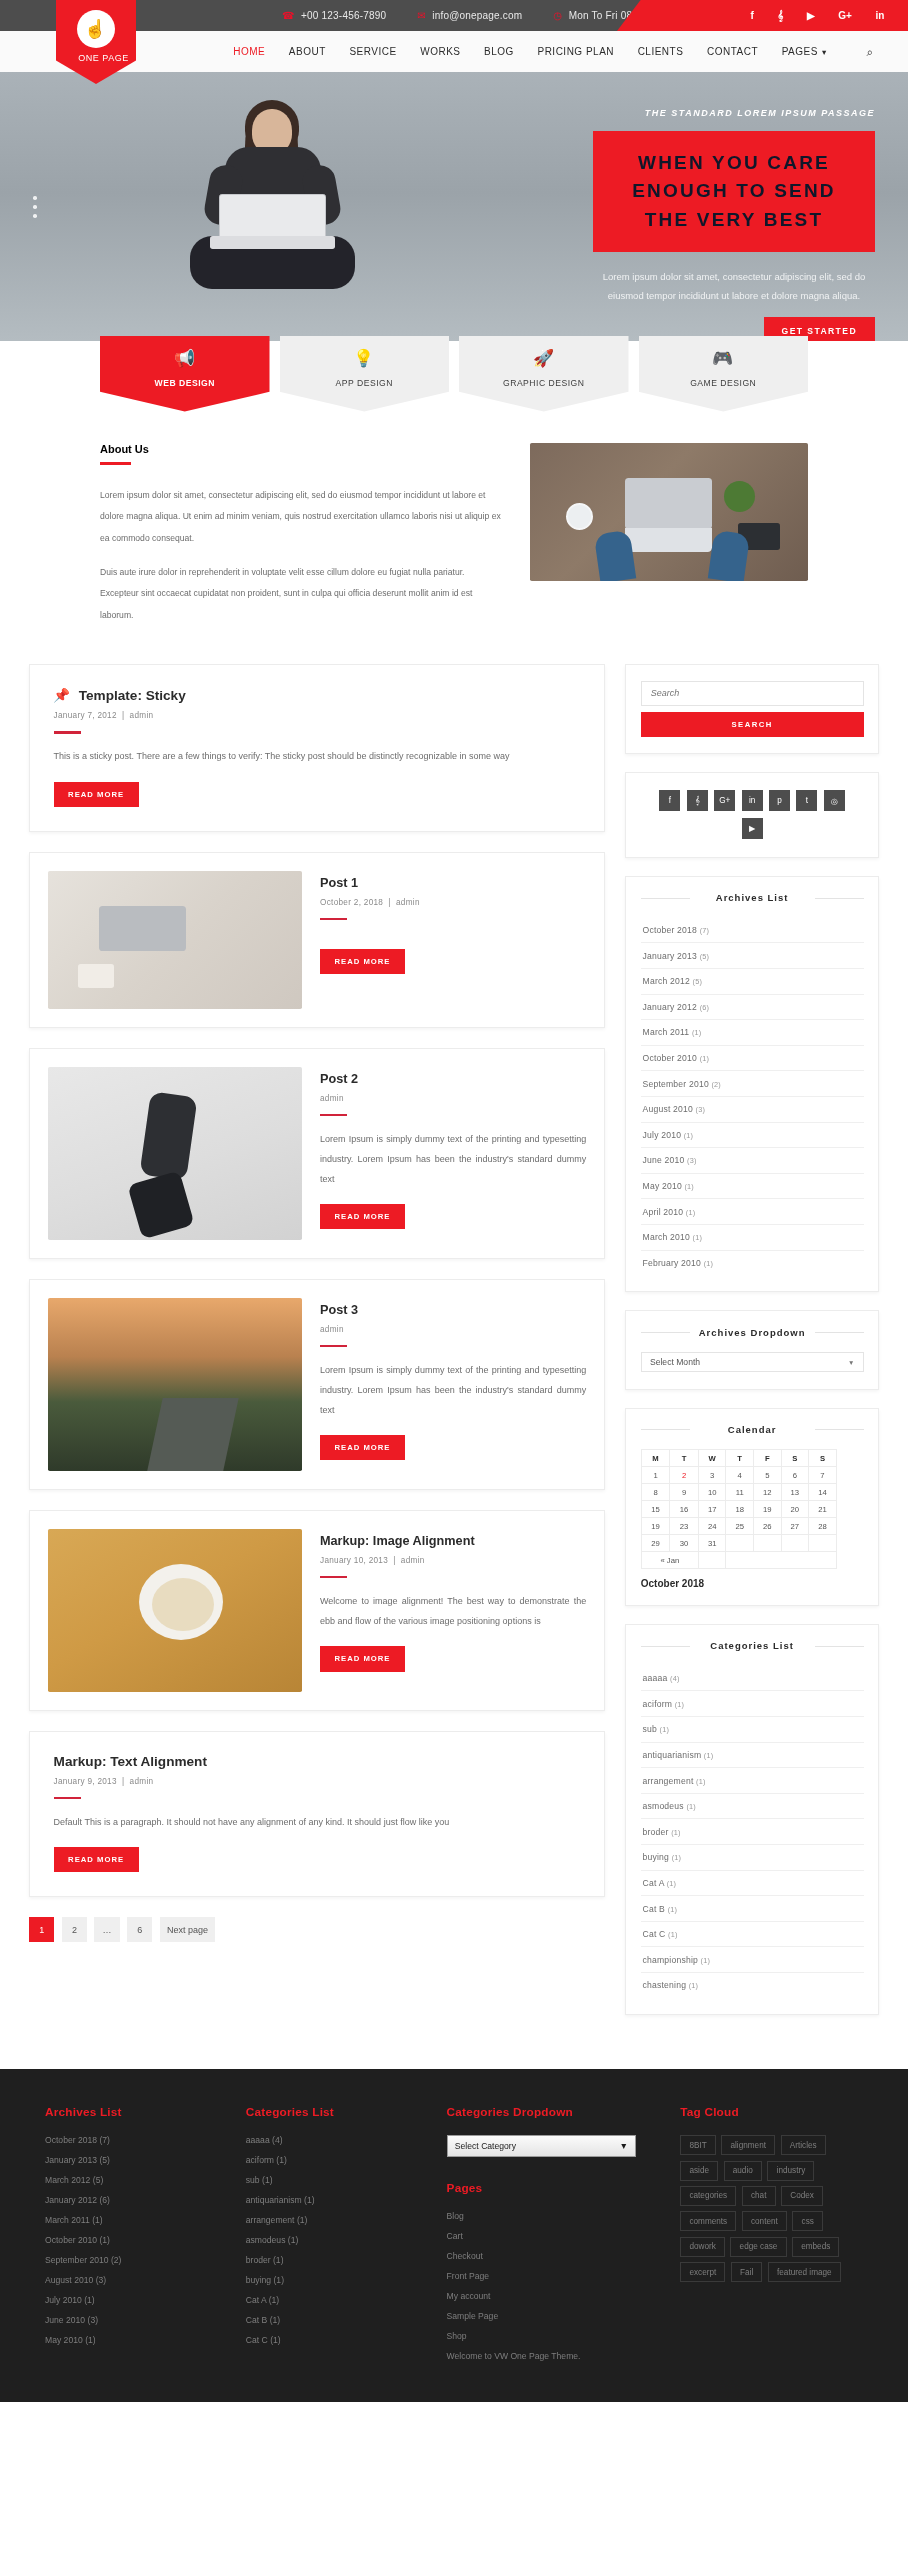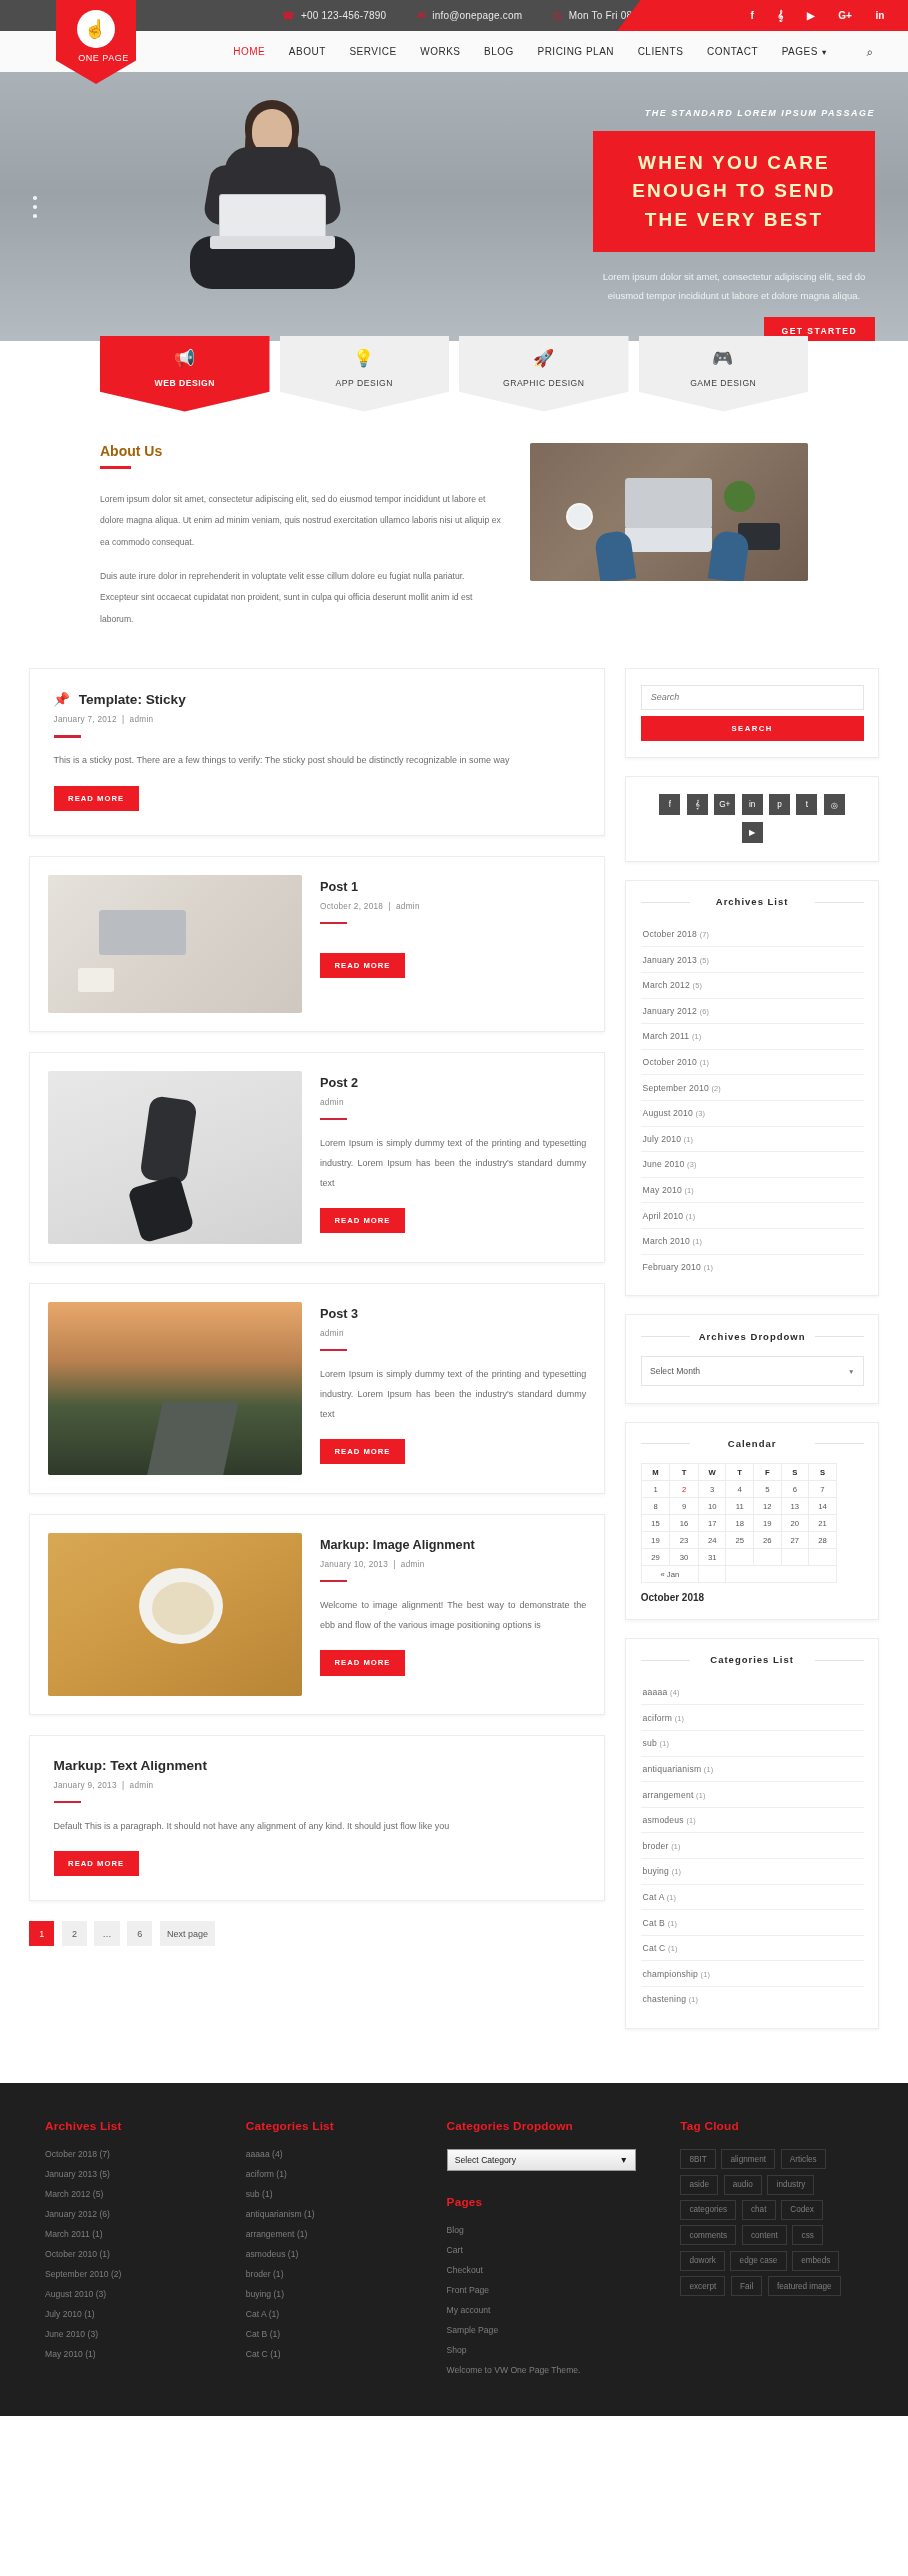--- a/index.html
+++ b/index.html
@@ -57,41 +57,41 @@
   .girl-arm-l { position:absolute; left:53px; top:65px; width:33px; height:60px; border-radius:16.3px; background:#2f2f33; transform:rotate(10deg); }
   .girl-arm-r { position:absolute; left:151px; top:65px; width:33px; height:60px; border-radius:16.3px; background:#2f2f33; transform:rotate(-10deg); }
   .girl-legs { position:absolute; left:36px; top:136px; width:165px; height:53px; border-radius:22px; background:#23232a; }
   .laptop-base { position:absolute; left:56px; top:136px; width:125px; height:12.7px; background:#dcdde0; border-radius:2.7px; }
   .laptop-screen { position:absolute; left:65px; top:94px; width:107px; height:45px; background:#e9eaec; border:1.8px solid #c6c8cc; border-radius:2.7px; }
   .hero-dots { position:absolute; left:33px; top:124px; display:flex; flex-direction:column; gap:5.4px; }
   .hero-dots i { display:block; width:3.6px; height:3.6px; border-radius:50%; background:#ffffff; opacity:.85; }
 
   .hero-right { position:absolute; right:33px; top:36px; width:282px; text-align:right; }
   .hero-kicker { color:#ffffff; font-size:9px; font-weight:bold; font-style:italic; letter-spacing:1.5px; margin-bottom:12.7px; }
-  .hero-title { background:#ed1b24; color:#fef9c3; padding:18px 4px; font-size:19px; font-weight:bold;
+  .hero-title { background:#ed1b24; color:#0f172a; padding:18px 4px; font-size:19px; font-weight:bold;
     letter-spacing:2.2px; line-height:1.5; text-align:center; }
   .hero-desc { color:#f0f2f3; font-size:9.5px; line-height:2; margin-top:14.5px; text-align:center; padding:0 9px; }
   .hero-btn { display:inline-block; margin-top:12.7px; background:#ed1b24; color:#fff; border:0;
     padding:9px 18px; font-size:8.6px; font-weight:bold; letter-spacing:1.4px; cursor:pointer; }
 
   
   .services { display:flex; gap:10px; padding:0 100px; margin-top:-5.4px; position:relative; z-index:5; }
   .svc { flex:1; background:#efefef; height:76px; padding-top:14.5px;
     clip-path: polygon(0 0, 100% 0, 100% 74%, 50% 100%, 0 74%);
     display:flex; flex-direction:column; align-items:center; cursor:pointer; }
   .svc.active { background:#ed1b24; }
   .svc .svc-icon { font-size:17px; color:#3d3d3d; line-height:1; }
   .svc.active .svc-icon { color:#fff; }
   .svc .svc-label { margin-top:11px; font-size:8.6px; letter-spacing:0.5px; color:#3d3d3d; }
   .svc.active .svc-label { color:#fff; font-weight:bold; }
 
   
   .about { display:flex; padding:31px 100px 0 100px; gap:27px; }
   .about-left { flex:1.45; }
-  .about-title { font-size:14px; color:#a16207; font-weight:bold; }
+  .about-title { font-size:11px; color:#000000; font-weight:bold; }
   .about-rule { width:31px; height:2.7px; background:#ed1b24; margin:7.3px 0 20px 0; }
   .about-p { font-size:8.6px; line-height:2.5; color:#6d6d6d; margin-bottom:12.7px; }
   .about-right { flex:1; }
   .about-img { width:100%; height:138px; border-radius:1.8px; position:relative; overflow:hidden;
      background:linear-gradient(135deg,#7d6a5c 0%, #8e7a68 40%, #6f5d50 100%); }
   .ai-lap { position:absolute; left:34%; top:26%; width:87px; height:51px; background:#c9ccd1; border-radius:3.6px; }
   .ai-lapk { position:absolute; left:34%; top:62%; width:87px; height:23.6px; background:#dfe2e6; border-radius:0 0 4.5px 4.5px;}
   .ai-cup { position:absolute; left:13%; top:44%; width:27px; height:27px; border-radius:50%; background:#eceff1; border:2.7px solid #f5f6f7;}
   .ai-plant { position:absolute; right:19%; top:28%; width:31px; height:31px; border-radius:50%; background:#4d7a34; }
   .ai-tab { position:absolute; right:10%; top:58%; width:42px; height:27px; background:#2c2f33; border-radius:2.7px; }
@@ -147,21 +147,21 @@
     color:#555; font-family:"Liberation Sans", sans-serif; font-style:italic; }
   .search-btn { width:100%; margin-top:6.4px; height:24.5px; background:#ed1b24; color:#fff; border:0;
     font-size:7.7px; font-weight:bold; letter-spacing:1.5px; cursor:pointer; }
   .soc-grid { display:flex; flex-wrap:wrap; gap:6.4px; justify-content:center; padding:1.8px 12.7px; }
   .soc { width:21px; height:21px; background:#4d4d4d; color:#fff; display:flex; align-items:center;
     justify-content:center; font-size:8.2px; cursor:pointer; }
   .alist { list-style:none; }
   .alist li { border-bottom:0.9px solid #efefef; padding:7.3px 1.8px; font-size:8.6px; color:#6d6d6d; cursor:pointer; letter-spacing:0.2px;}
   .alist li:last-child { border-bottom:0; }
   .alist li .cnt { font-size:7.3px; color:#999; }
-  .select-box { width:100%; height:30px; border:0.9px solid #e4e4e4; padding:0 8.2px; font-size:8.6px;
+  .select-box { width:100%; height:20px; border:0.9px solid #e4e4e4; padding:0 8.2px; font-size:8.6px;
     color:#555; display:flex; align-items:center; justify-content:space-between; background:#fff; cursor:pointer; }
   .select-box .car { font-size:6.4px; color:#777; }
   table.cal { width:88%; border-collapse:collapse; font-size:7.7px; color:#555; }
   table.cal th, table.cal td { border:0.9px solid #ececec; height:17px; text-align:center; font-weight:normal; }
   table.cal th { font-weight:bold; color:#2b2b2b; }
   table.cal td.today { color:#ed1b24; }
   .cal-caption { font-size:10px; font-weight:bold; color:#2b2b2b; margin-top:8.2px; }
 
   
   .footer { background:#1f1f1f; padding:36px 45px 31px 45px; display:flex; gap:18px; }

